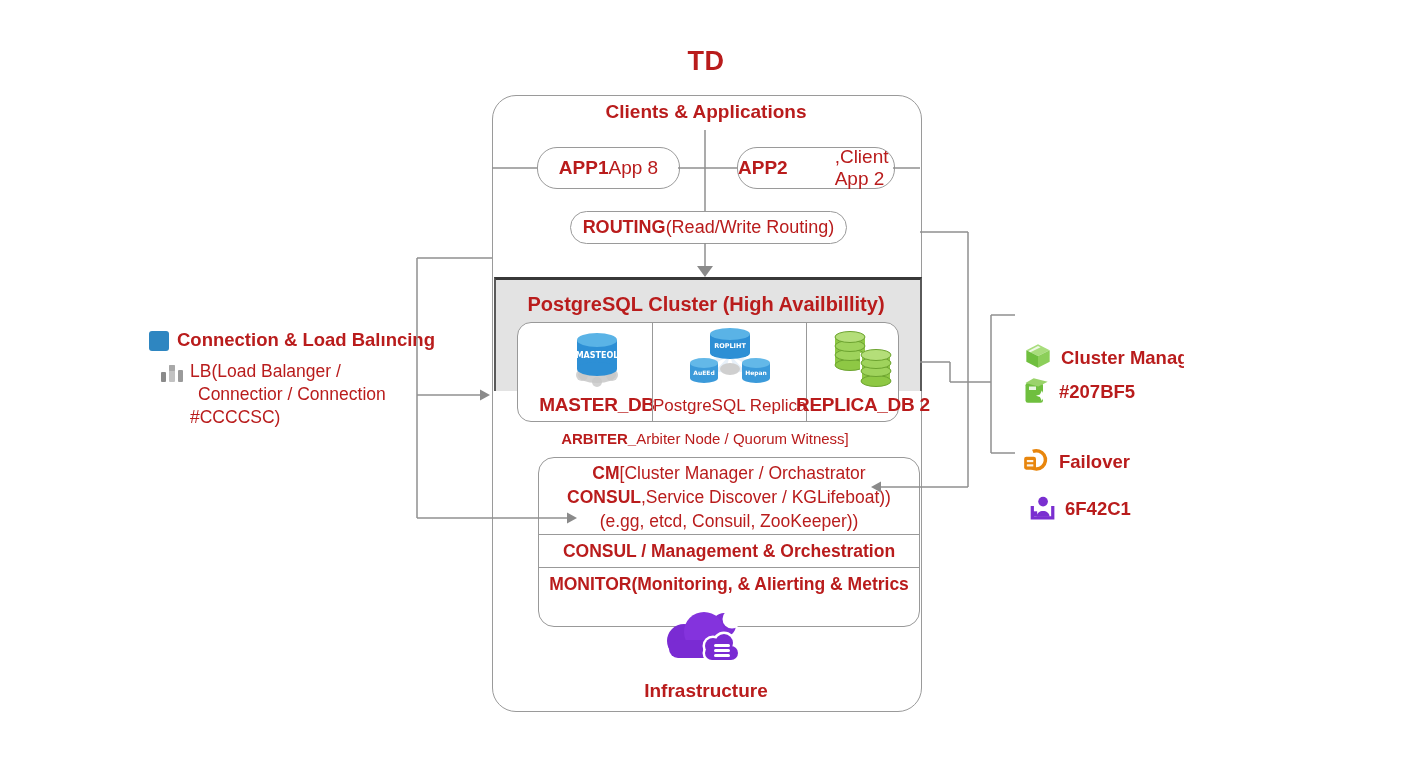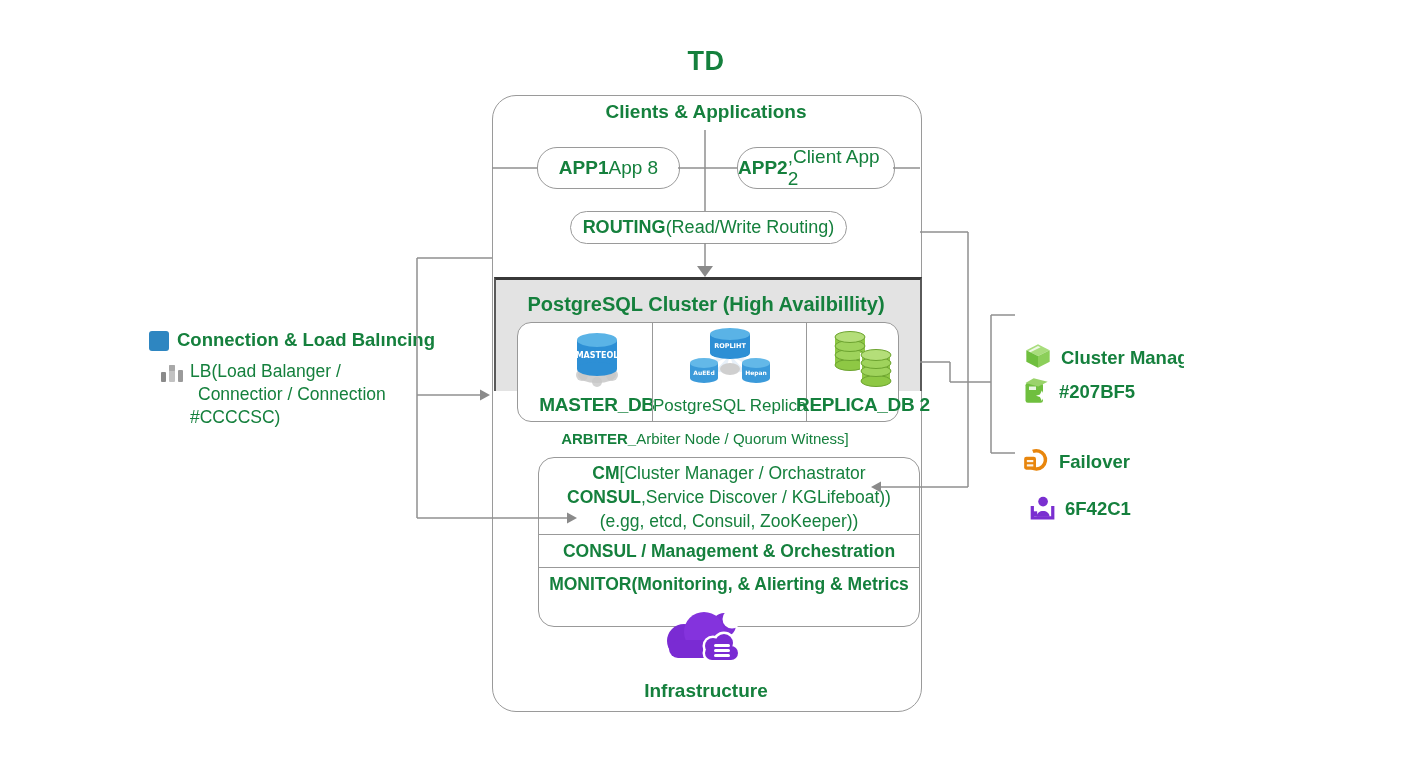--- a/index.html
+++ b/index.html
@@ -1,29 +1,29 @@
 <!DOCTYPE html>
 <html><head>
 <meta charset="utf-8">
 <style>
   html,body{margin:0;padding:0;background:#fff;}
   #canvas{position:relative;width:1184px;height:768px;background:#fff;overflow:hidden;
-          font-family:"Liberation Sans",sans-serif;color:#15803d;}
+          font-family:"Liberation Sans",sans-serif;color:#b91c1c;}
   .abs{position:absolute;}
   .ctr{text-align:center;}
   .b{font-weight:700;}
   
   .title{left:492px;top:46px;width:428px;font-size:27px;font-weight:700;letter-spacing:.5px;}
   
   .outer{left:492px;top:95px;width:428px;height:615px;border:1.6px solid #9a9a9a;border-radius:24px;background:#fff;}
   .clients-header{left:492px;top:101px;width:428px;font-size:19px;font-weight:700;}
   .appbox{height:40px;border:1.4px solid #9a9a9a;border-radius:20px;background:#fff;
           display:flex;align-items:center;justify-content:center;font-size:19px;z-index:2;}
   .app1{left:537px;top:147px;width:141px;}
-  .app2{left:737px;top:147px;width:156px;}
+  .app2{left:737px;top:147px;width:156px;gap:47px;}
   .routing{left:570px;top:211px;width:275px;height:31px;border:1.4px solid #9a9a9a;border-radius:17px;
            background:#fff;display:flex;align-items:center;justify-content:center;font-size:18px;z-index:2;}
   
   .band{left:494px;top:277px;width:424px;height:111px;background:#e3e3e3;
         border-top:3px solid #383838;border-left:2px solid #5a5a5a;border-right:2px solid #5a5a5a;z-index:1;}
   .cluster-header{left:492px;top:293px;width:428px;font-size:20px;font-weight:700;z-index:2;}
   
   .dbrow{left:517px;top:322px;width:380px;height:98px;background:#fff;border:1.5px solid #999;
          border-radius:14px;display:flex;z-index:2;}
   .dbcell{position:relative;display:flex;flex-direction:column;align-items:center;justify-content:flex-end;

